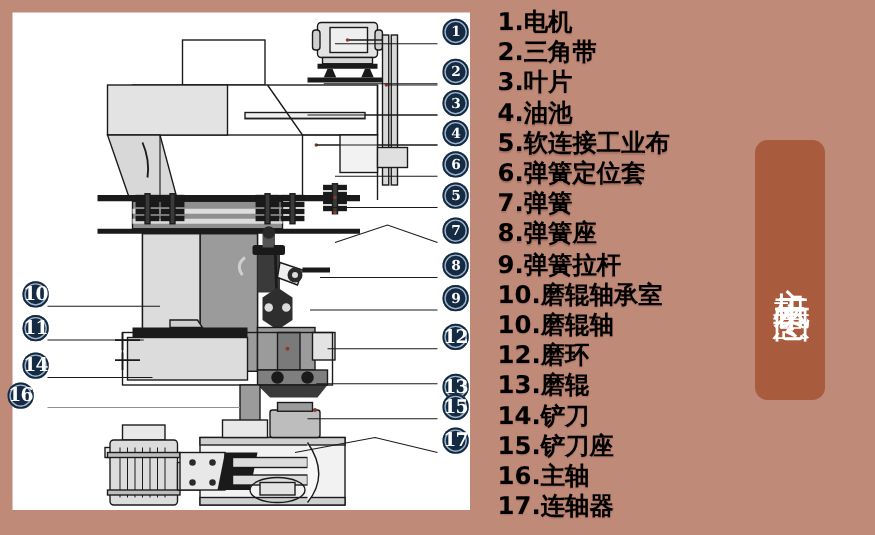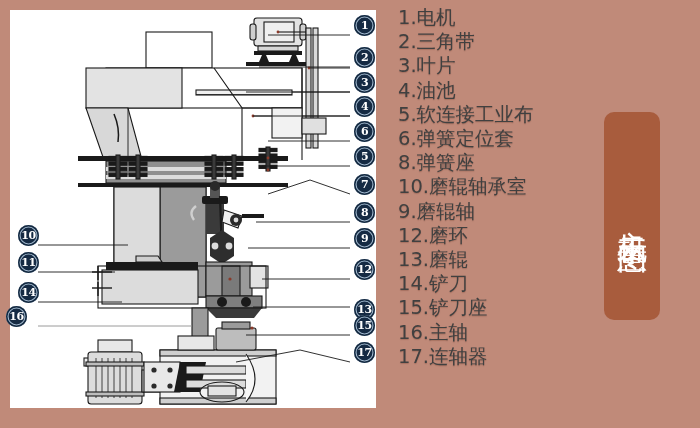--- a/index.html
+++ b/index.html
@@ -23,26 +23,27 @@
   .badge{
     position:absolute;width:21px;height:21px;border-radius:50%;
     background:#152a43;
     box-shadow:inset 0 0 0 1.5px #13283f, inset 0 0 0 2.6px #9fb6cc;
     color:#ffffff;
     font-size:11px;font-weight:bold;
     display:flex;align-items:center;justify-content:center;
     line-height:1;letter-spacing:-0.5px;
     font-family:"DejaVu Serif","Liberation Serif",serif;
   }
-  .badge.n2d{font-size:11px;}
+  .badge.n2d{font-size:15px;}
 
   
   .legend{
     position:absolute;left:398px;top:6px;width:200px;
-    color:#404040;
+    color:#000000;
+    font-weight:bold;
   }
   .legend-item{
     font-size:19.5px;line-height:24.2px;
     white-space:nowrap;
     text-shadow:0 1px 1px rgba(90,40,25,.25);
   }
 
   
   .title-box{
     position:absolute;left:604px;top:112px;width:56px;height:208px;
@@ -276,23 +277,25 @@
     <div class="badge n2d" style="left:6px;top:306px">16</div>
   </div>
 
   <div class="legend">
     <div class="legend-item">1.电机</div>
     <div class="legend-item">2.三角带</div>
     <div class="legend-item">3.叶片</div>
     <div class="legend-item">4.油池</div>
     <div class="legend-item">5.软连接工业布</div>
     <div class="legend-item">6.弹簧定位套</div>
+    <div class="legend-item">7.弹簧</div>
     <div class="legend-item">8.弹簧座</div>
+    <div class="legend-item">9.弹簧拉杆</div>
     <div class="legend-item">10.磨辊轴承室</div>
-    <div class="legend-item">9.磨辊轴</div>
+    <div class="legend-item">10.磨辊轴</div>
     <div class="legend-item">12.磨环</div>
     <div class="legend-item">13.磨辊</div>
     <div class="legend-item">14.铲刀</div>
     <div class="legend-item">15.铲刀座</div>
     <div class="legend-item">16.主轴</div>
     <div class="legend-item">17.连轴器</div>
   </div>
 
   <div class="title-box">
     <div class="title-text">主机示意图</div>

